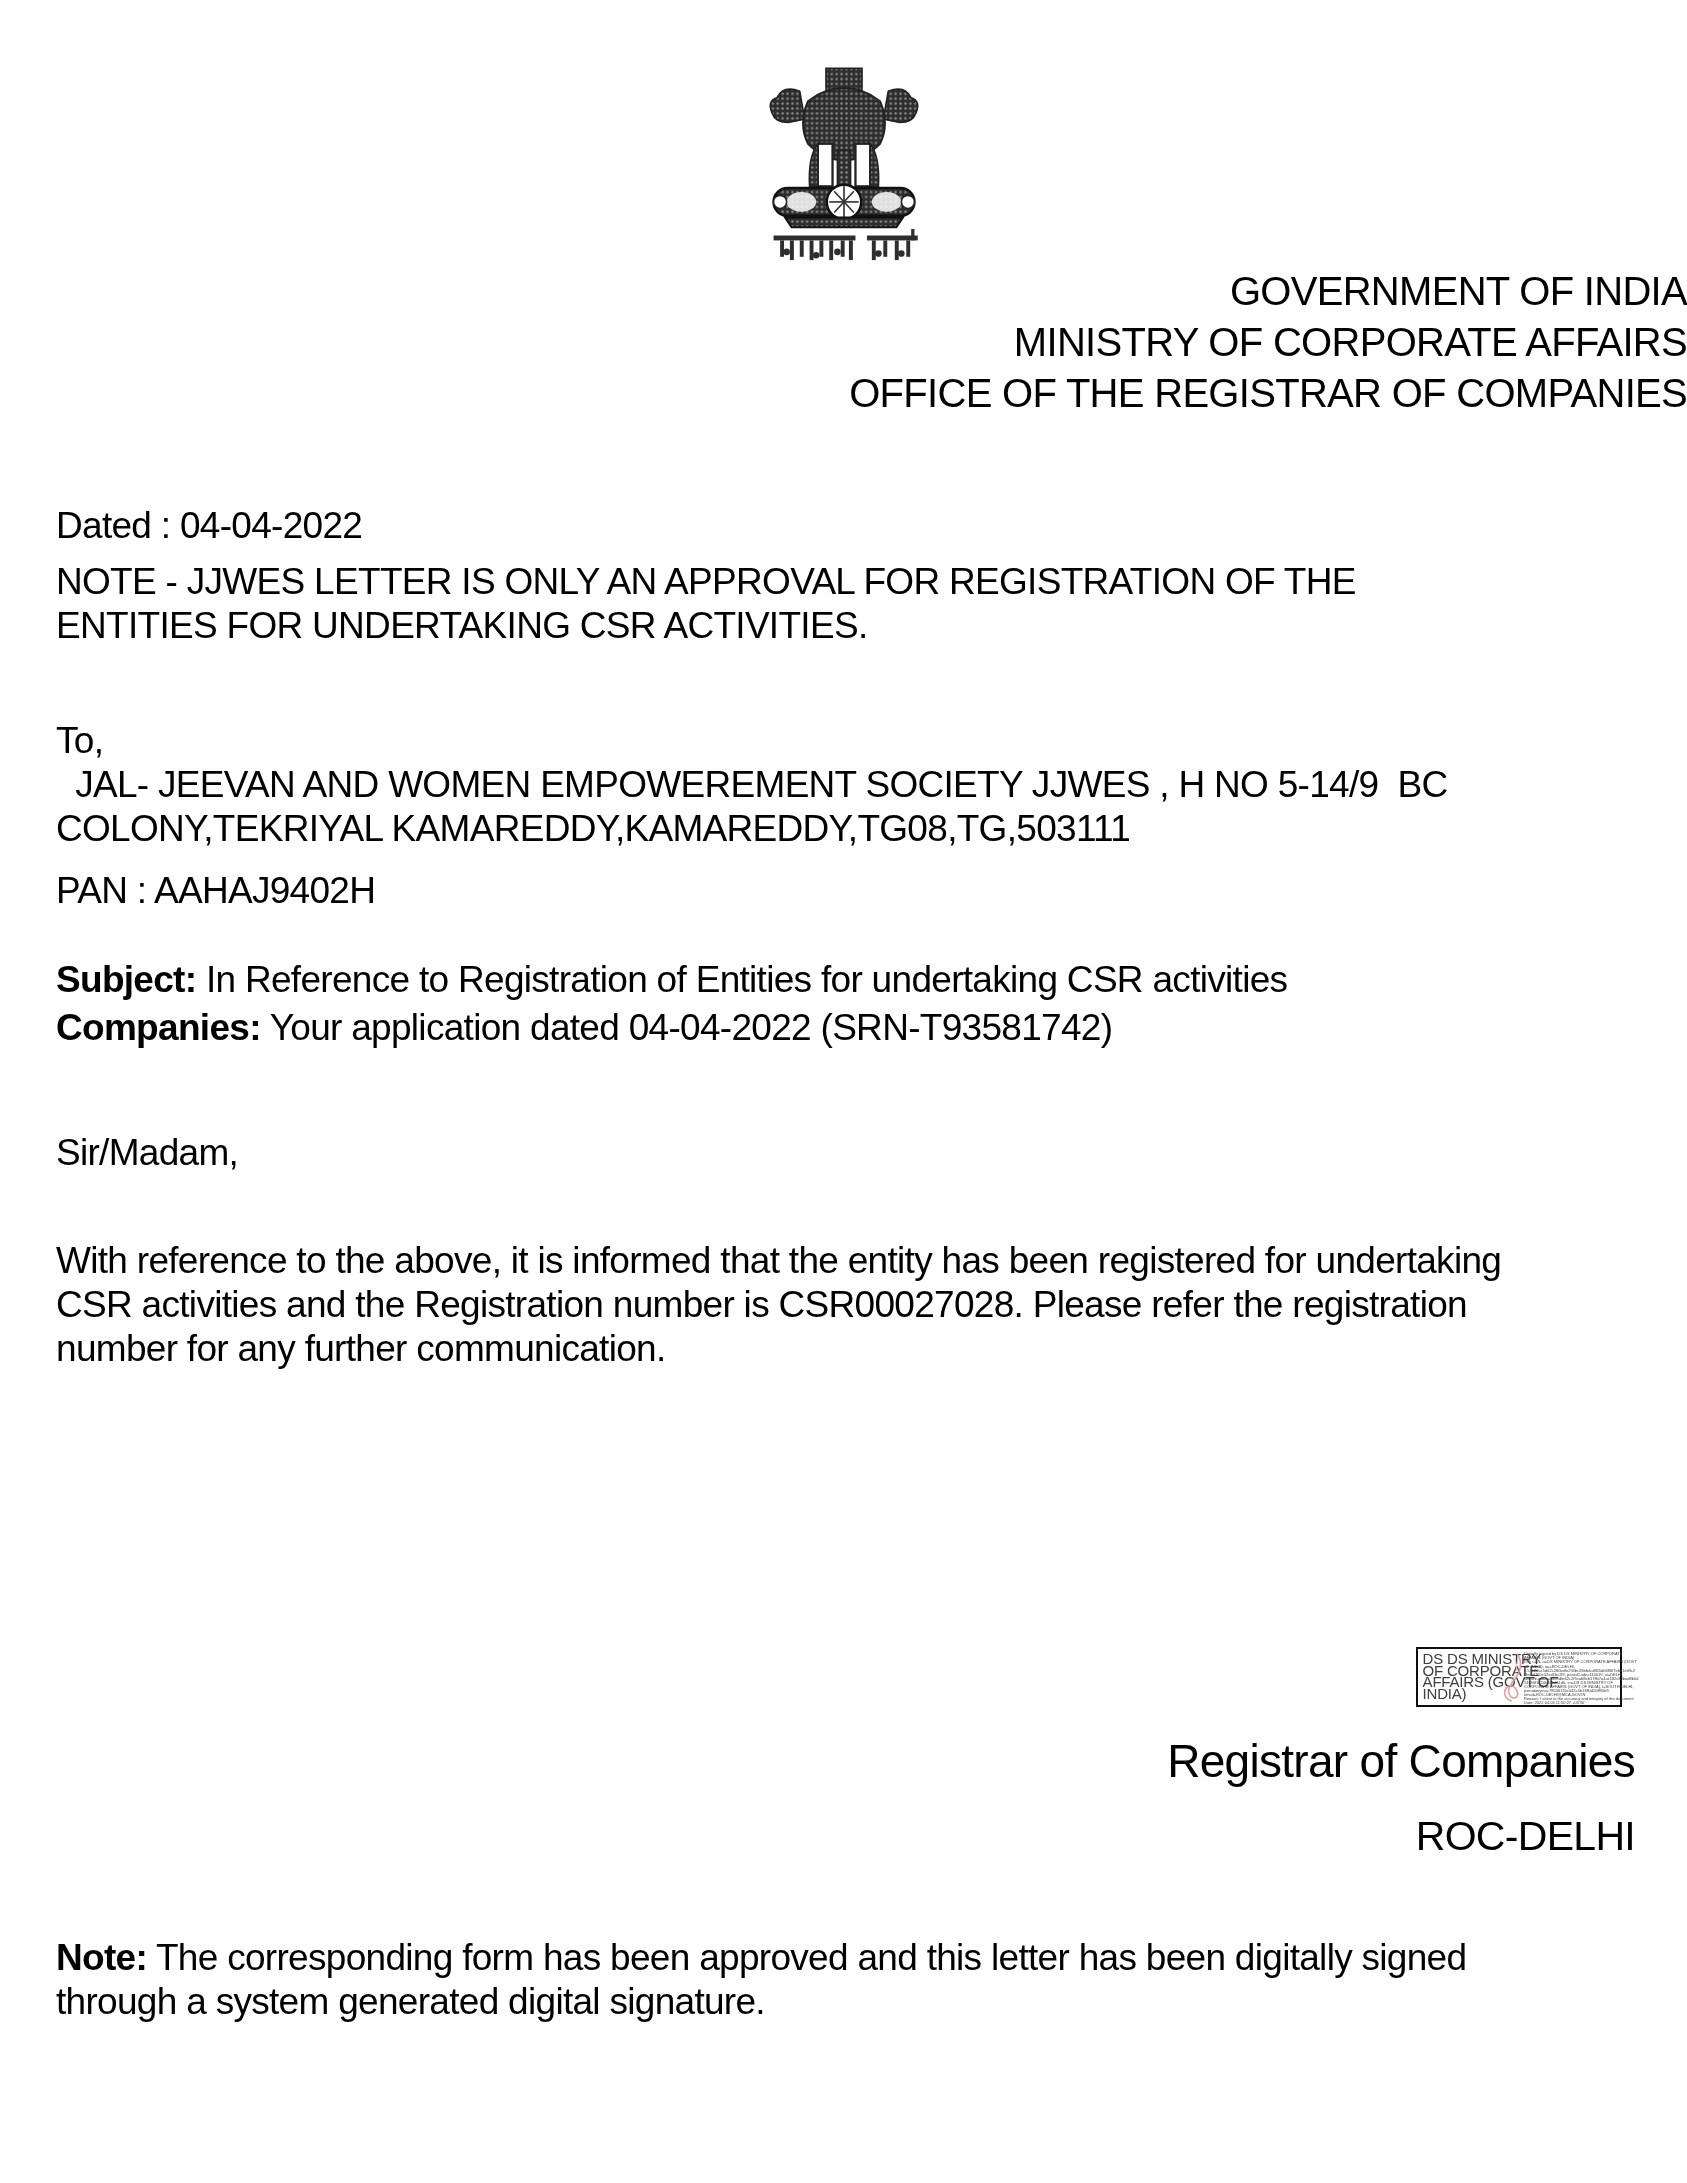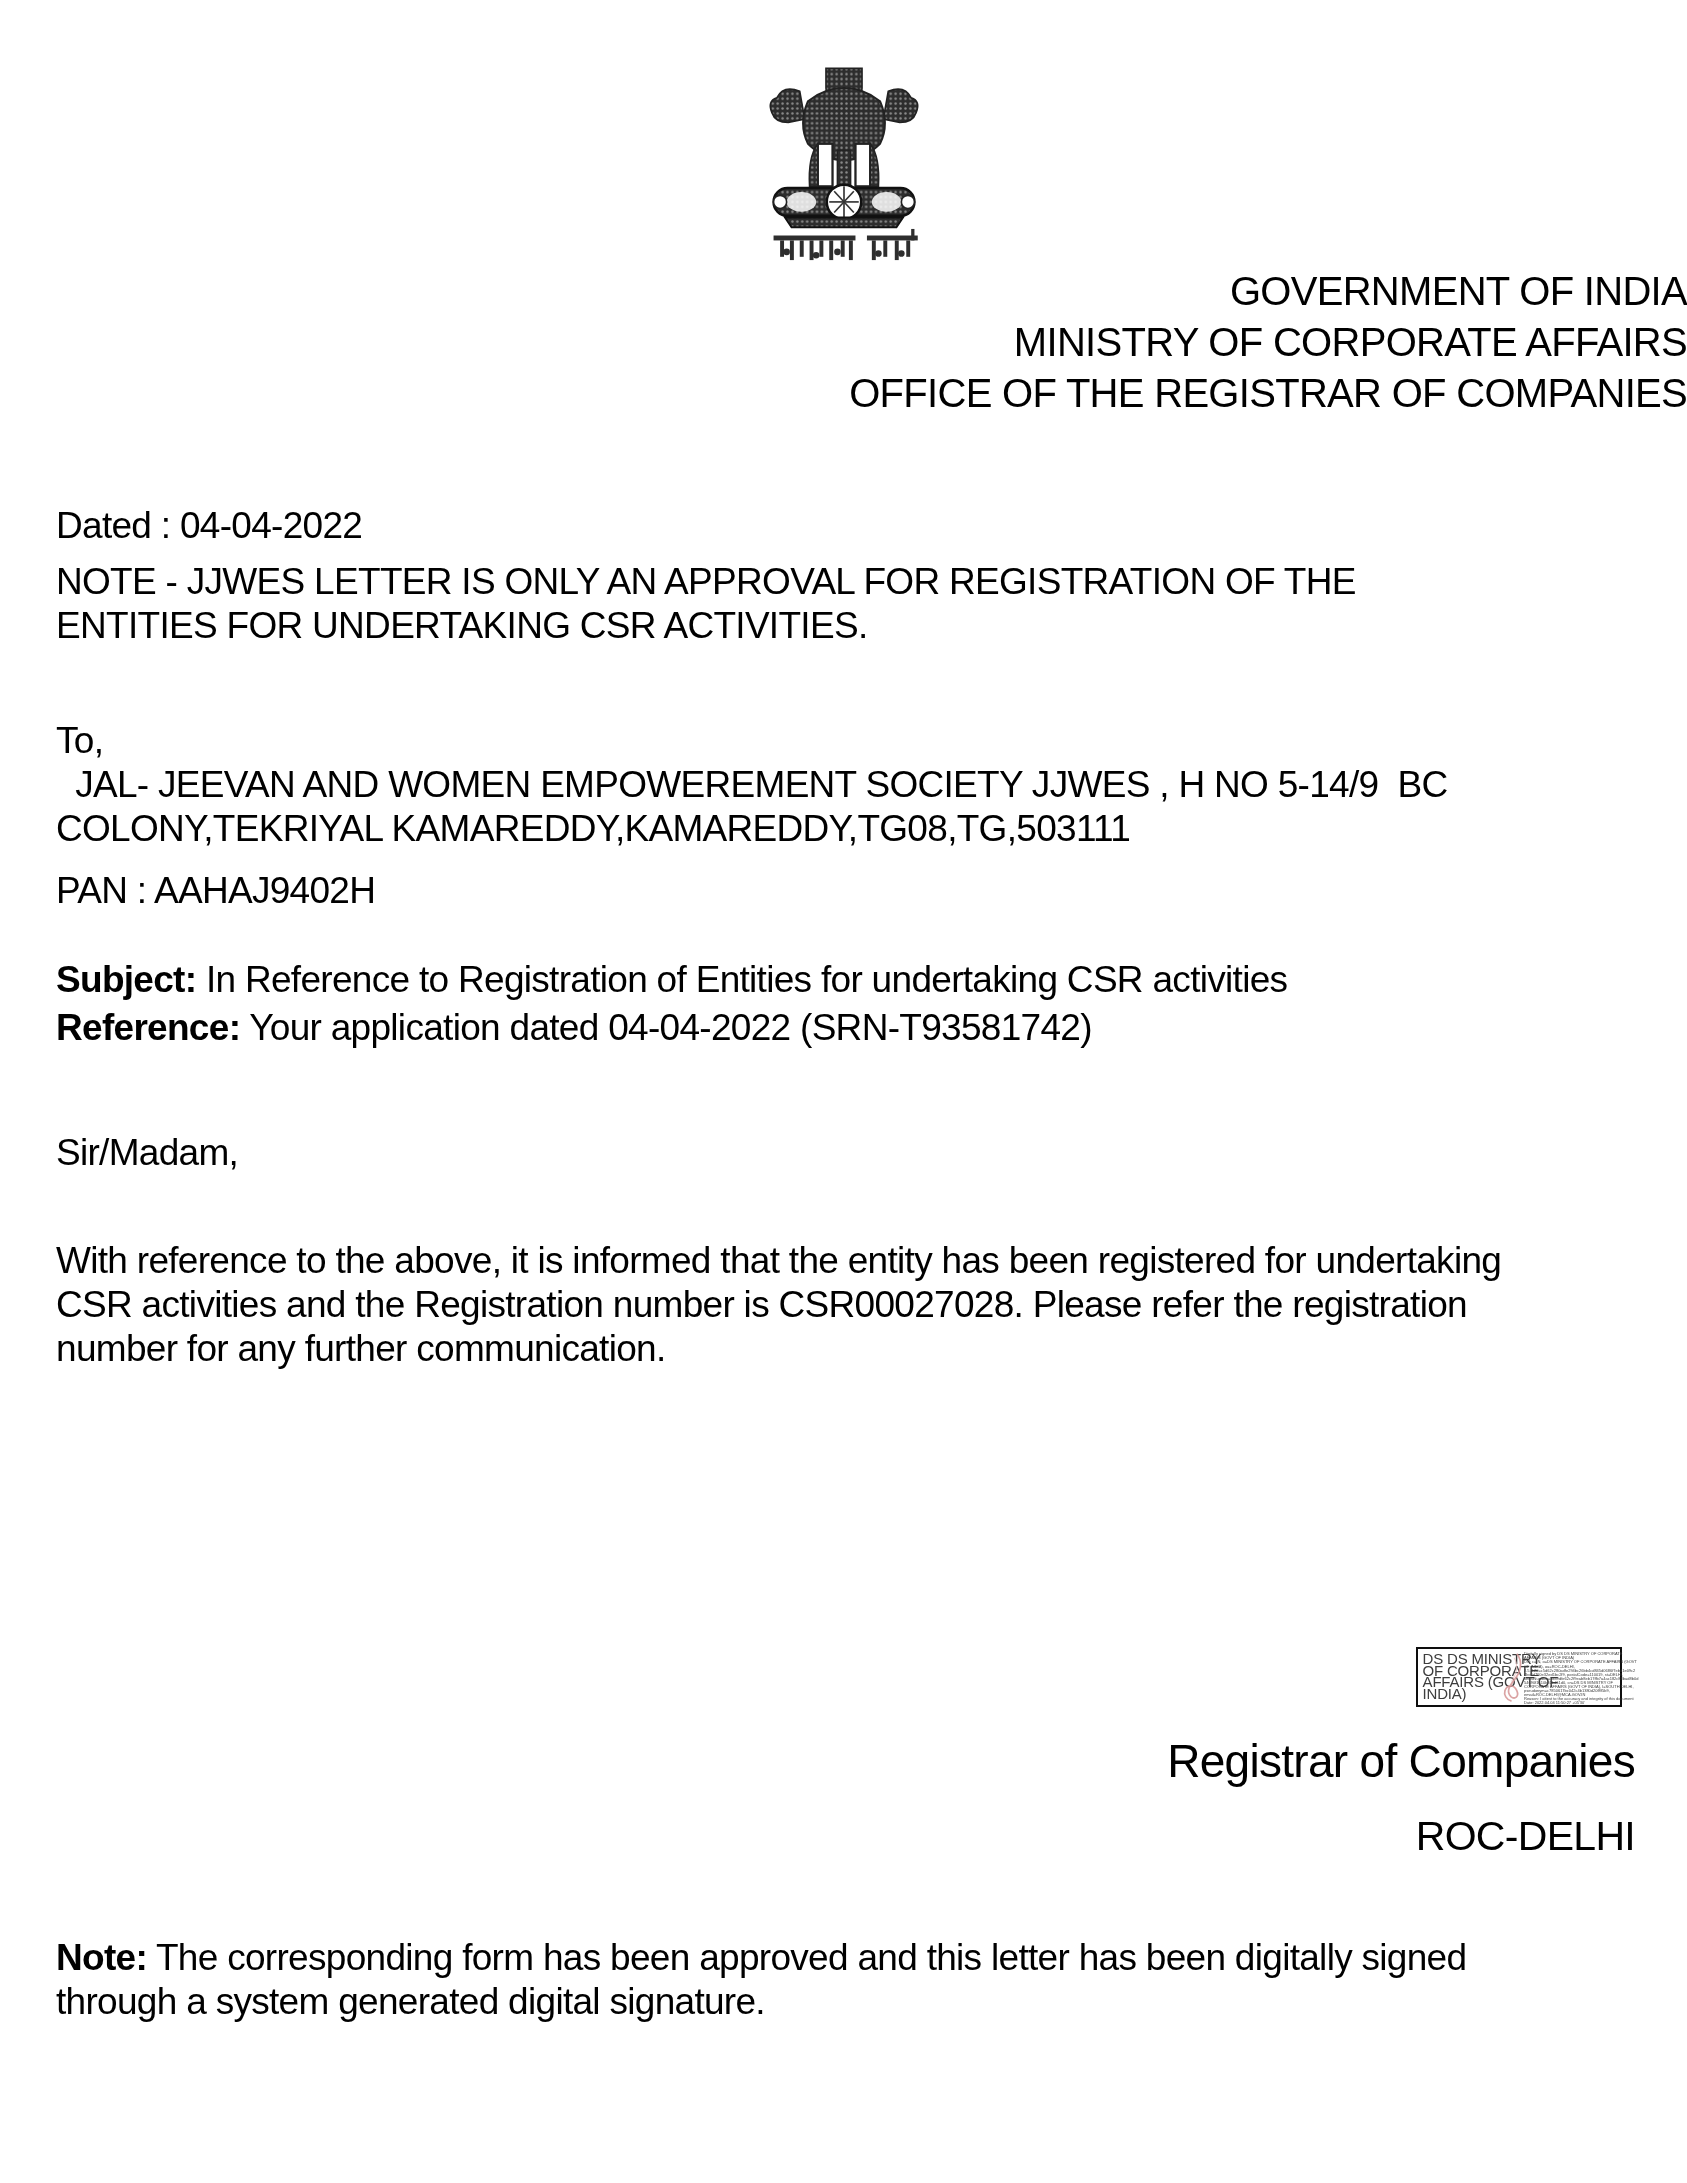--- a/index.html
+++ b/index.html
@@ -119,21 +119,21 @@
   <div class="line">  JAL- JEEVAN AND WOMEN EMPOWEREMENT SOCIETY JJWES , H NO 5-14/9  BC</div>
   <div class="line">COLONY,TEKRIYAL KAMAREDDY,KAMAREDDY,TG08,TG,503111</div>
 </div>
 
 <div class="abs body-text" style="left:56px;top:869px;">
   <div class="line">PAN : AAHAJ9402H</div>
 </div>
 
 <div class="abs body-text" style="left:56px;top:956px;line-height:48px;">
   <div class="line"><span class="bold">Subject:</span><span> In Reference to Registration of Entities for undertaking CSR activities</span></div>
-  <div class="line"><span class="bold">Reference:</span><span> Your application dated 04-04-2022 (SRN-T93581742)</span></div>
+  <div class="line"><span class="bold">Companies:</span><span> Your application dated 04-04-2022 (SRN-T93581742)</span></div>
 </div>
 
 <div class="abs body-text" style="left:56px;top:1131px;">
   <div class="line">Sir/Madam,</div>
 </div>
 
 <div class="abs body-text" style="left:56px;top:1239px;">
   <div class="line">With reference to the above, it is informed that the entity has been registered for undertaking</div>
   <div class="line">CSR activities and the Registration number is CSR00027028. Please refer the registration</div>
   <div class="line">number for any further communication.</div>

